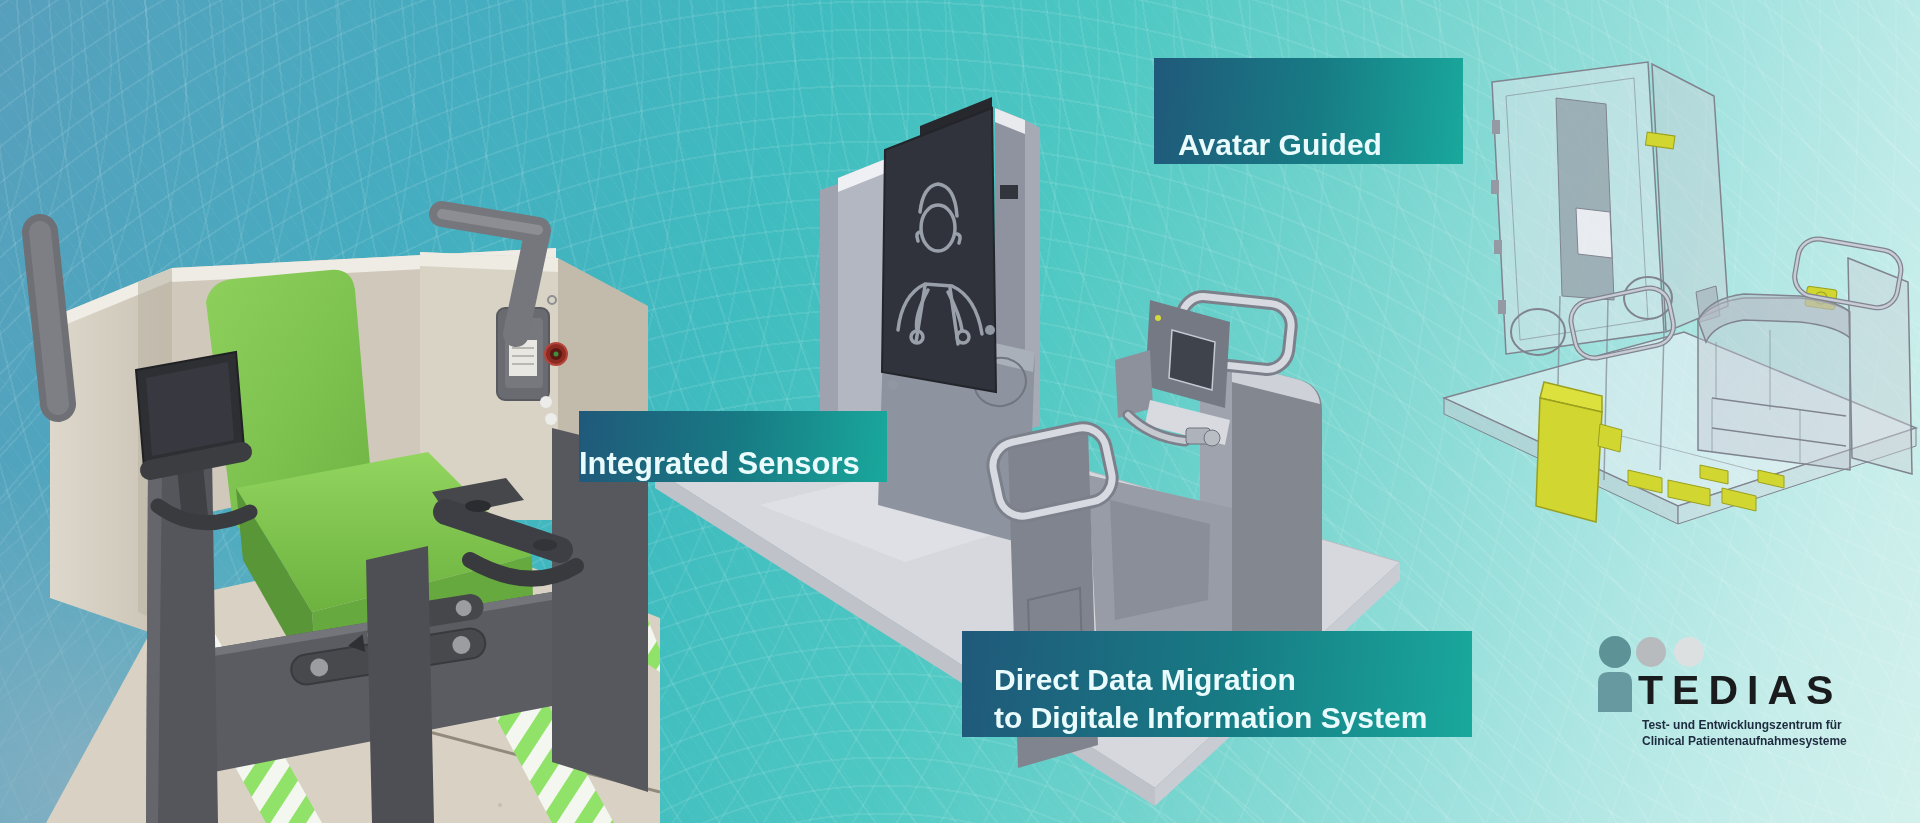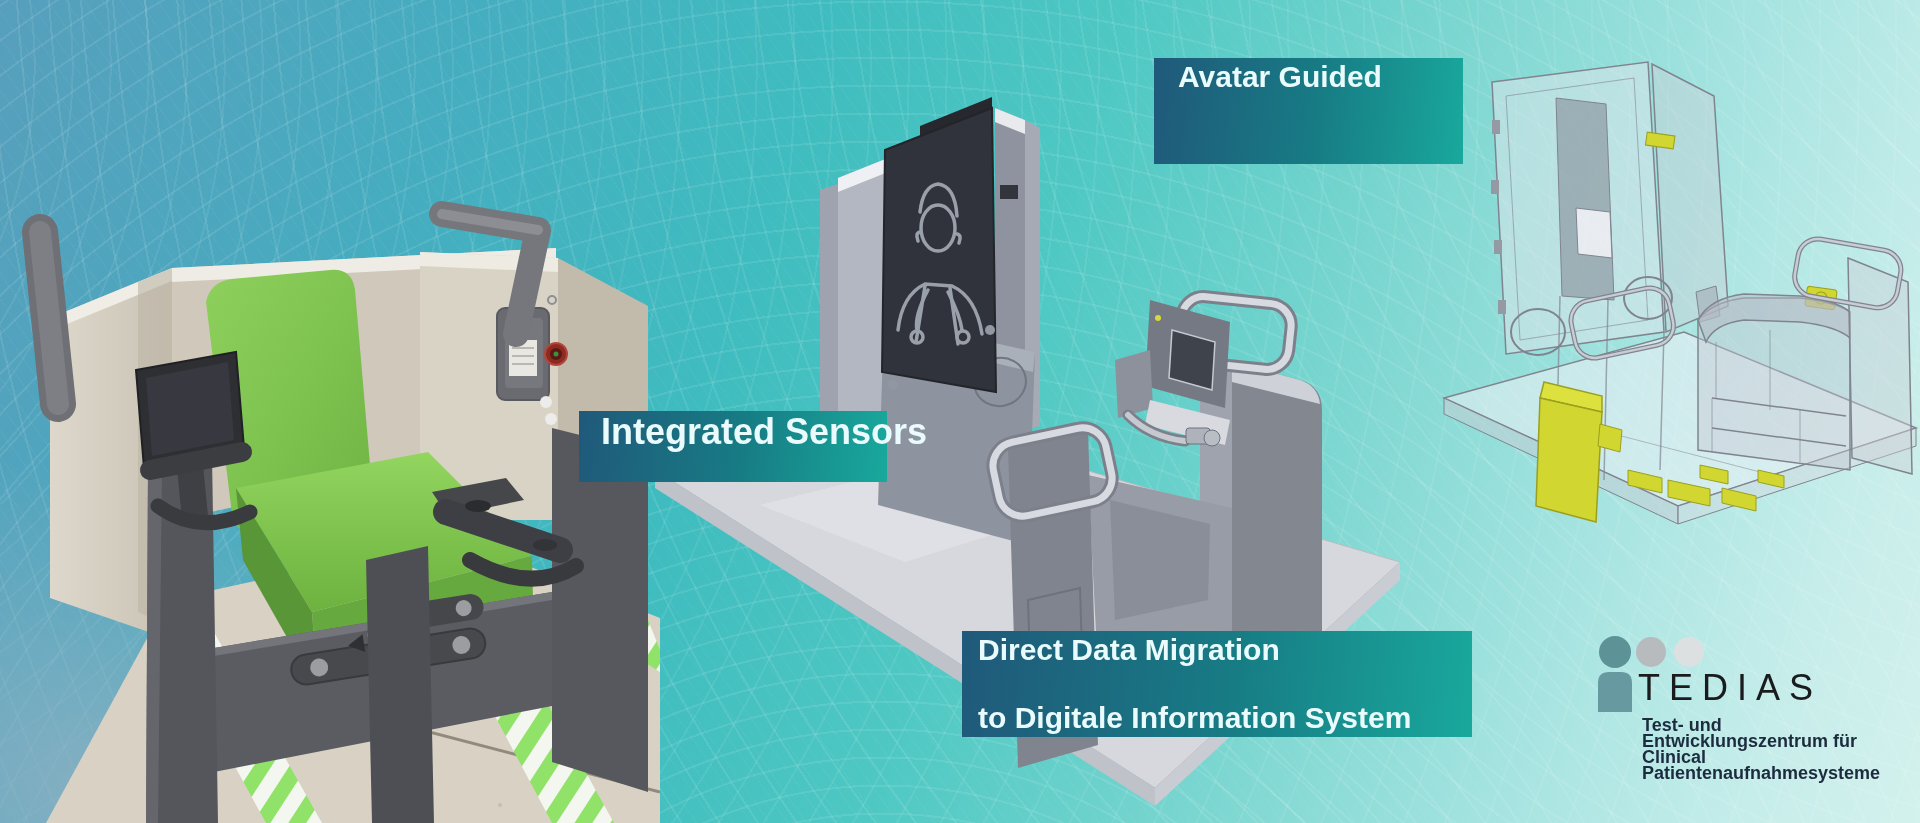--- a/index.html
+++ b/index.html
@@ -11,36 +11,36 @@
       repeating-radial-gradient(circle at 114% -18%, rgba(255,255,255,0.09) 0 2px, rgba(255,255,255,0) 2px 32px),
       repeating-radial-gradient(circle at -22% 8%, rgba(255,255,255,0.07) 0 2px, rgba(255,255,255,0) 2px 38px),
       repeating-linear-gradient(55deg, rgba(255,255,255,0.04) 0 1px, rgba(255,255,255,0) 1px 15px),
       linear-gradient(108deg,#579fbc 0%,#45adc0 22%,#3fbcbf 38%,#4fc8c3 52%,#78d5cf 66%,#a4e3e0 80%,#c6edea 92%,#d3f1ed 100%);
   }
   svg{position:absolute;display:block;}
   #chair-svg{left:0;top:0;width:660px;height:823px;}
   #kiosk-svg{left:640px;top:50px;width:770px;height:760px;}
   #cad-svg{left:1430px;top:40px;width:490px;height:540px;}
   .tag{
-    position:absolute;z-index:30;display:flex;flex-direction:column;justify-content:space-between;
+    position:absolute;z-index:30;display:flex;flex-direction:column;justify-content:flex-end;
     background:linear-gradient(96deg,#20597a 0%,#177b84 52%,#19a89c 100%);
     color:#e9fbfc;font-weight:bold;box-sizing:border-box;
   }
   .tag span{display:block;white-space:nowrap;}
   #tag-avatar{left:1154px;top:58px;width:309px;height:106px;padding-left:24px;font-size:30px;line-height:38px;}
-  #tag-sensors{left:579px;top:411px;width:308px;height:71px;padding-left:22px;font-size:36px;}
-  #tag-migration{left:962px;top:631px;width:510px;height:106px;padding-left:16px;font-size:30px;line-height:38px;}
+  #tag-sensors{left:579px;top:411px;width:308px;height:71px;font-size:31px;}
+  #tag-migration{left:962px;top:631px;width:510px;height:106px;padding-left:32px;font-size:30px;line-height:38px;}
   #logo{position:absolute;left:1595px;top:633px;width:300px;height:130px;z-index:25;}
   #logo-mark{left:0;top:0;width:120px;height:90px;}
   #logo-wordmark{
-    position:absolute;left:43px;top:37px;font-size:36px;font-weight:normal;color:#1a1b1d;
+    position:absolute;left:43px;top:37px;font-size:41px;font-weight:bold;color:#1a1b1d;
     letter-spacing:9px;line-height:1;
   }
   #logo-tagline{
-    position:absolute;left:47px;top:84px;font-size:18px;font-weight:bold;color:#1d2b3f;line-height:16px;
+    position:absolute;left:47px;top:84px;font-size:12px;font-weight:bold;color:#1d2b3f;line-height:16px;
   }
 </style>
 </head>
 <body>
 
 <div id="canvas">
 
   <svg id="chair-svg" viewBox="0 0 660 823">
     <defs>
       <pattern id="stripes" patternUnits="userSpaceOnUse" width="30" height="30" patternTransform="rotate(33)">

